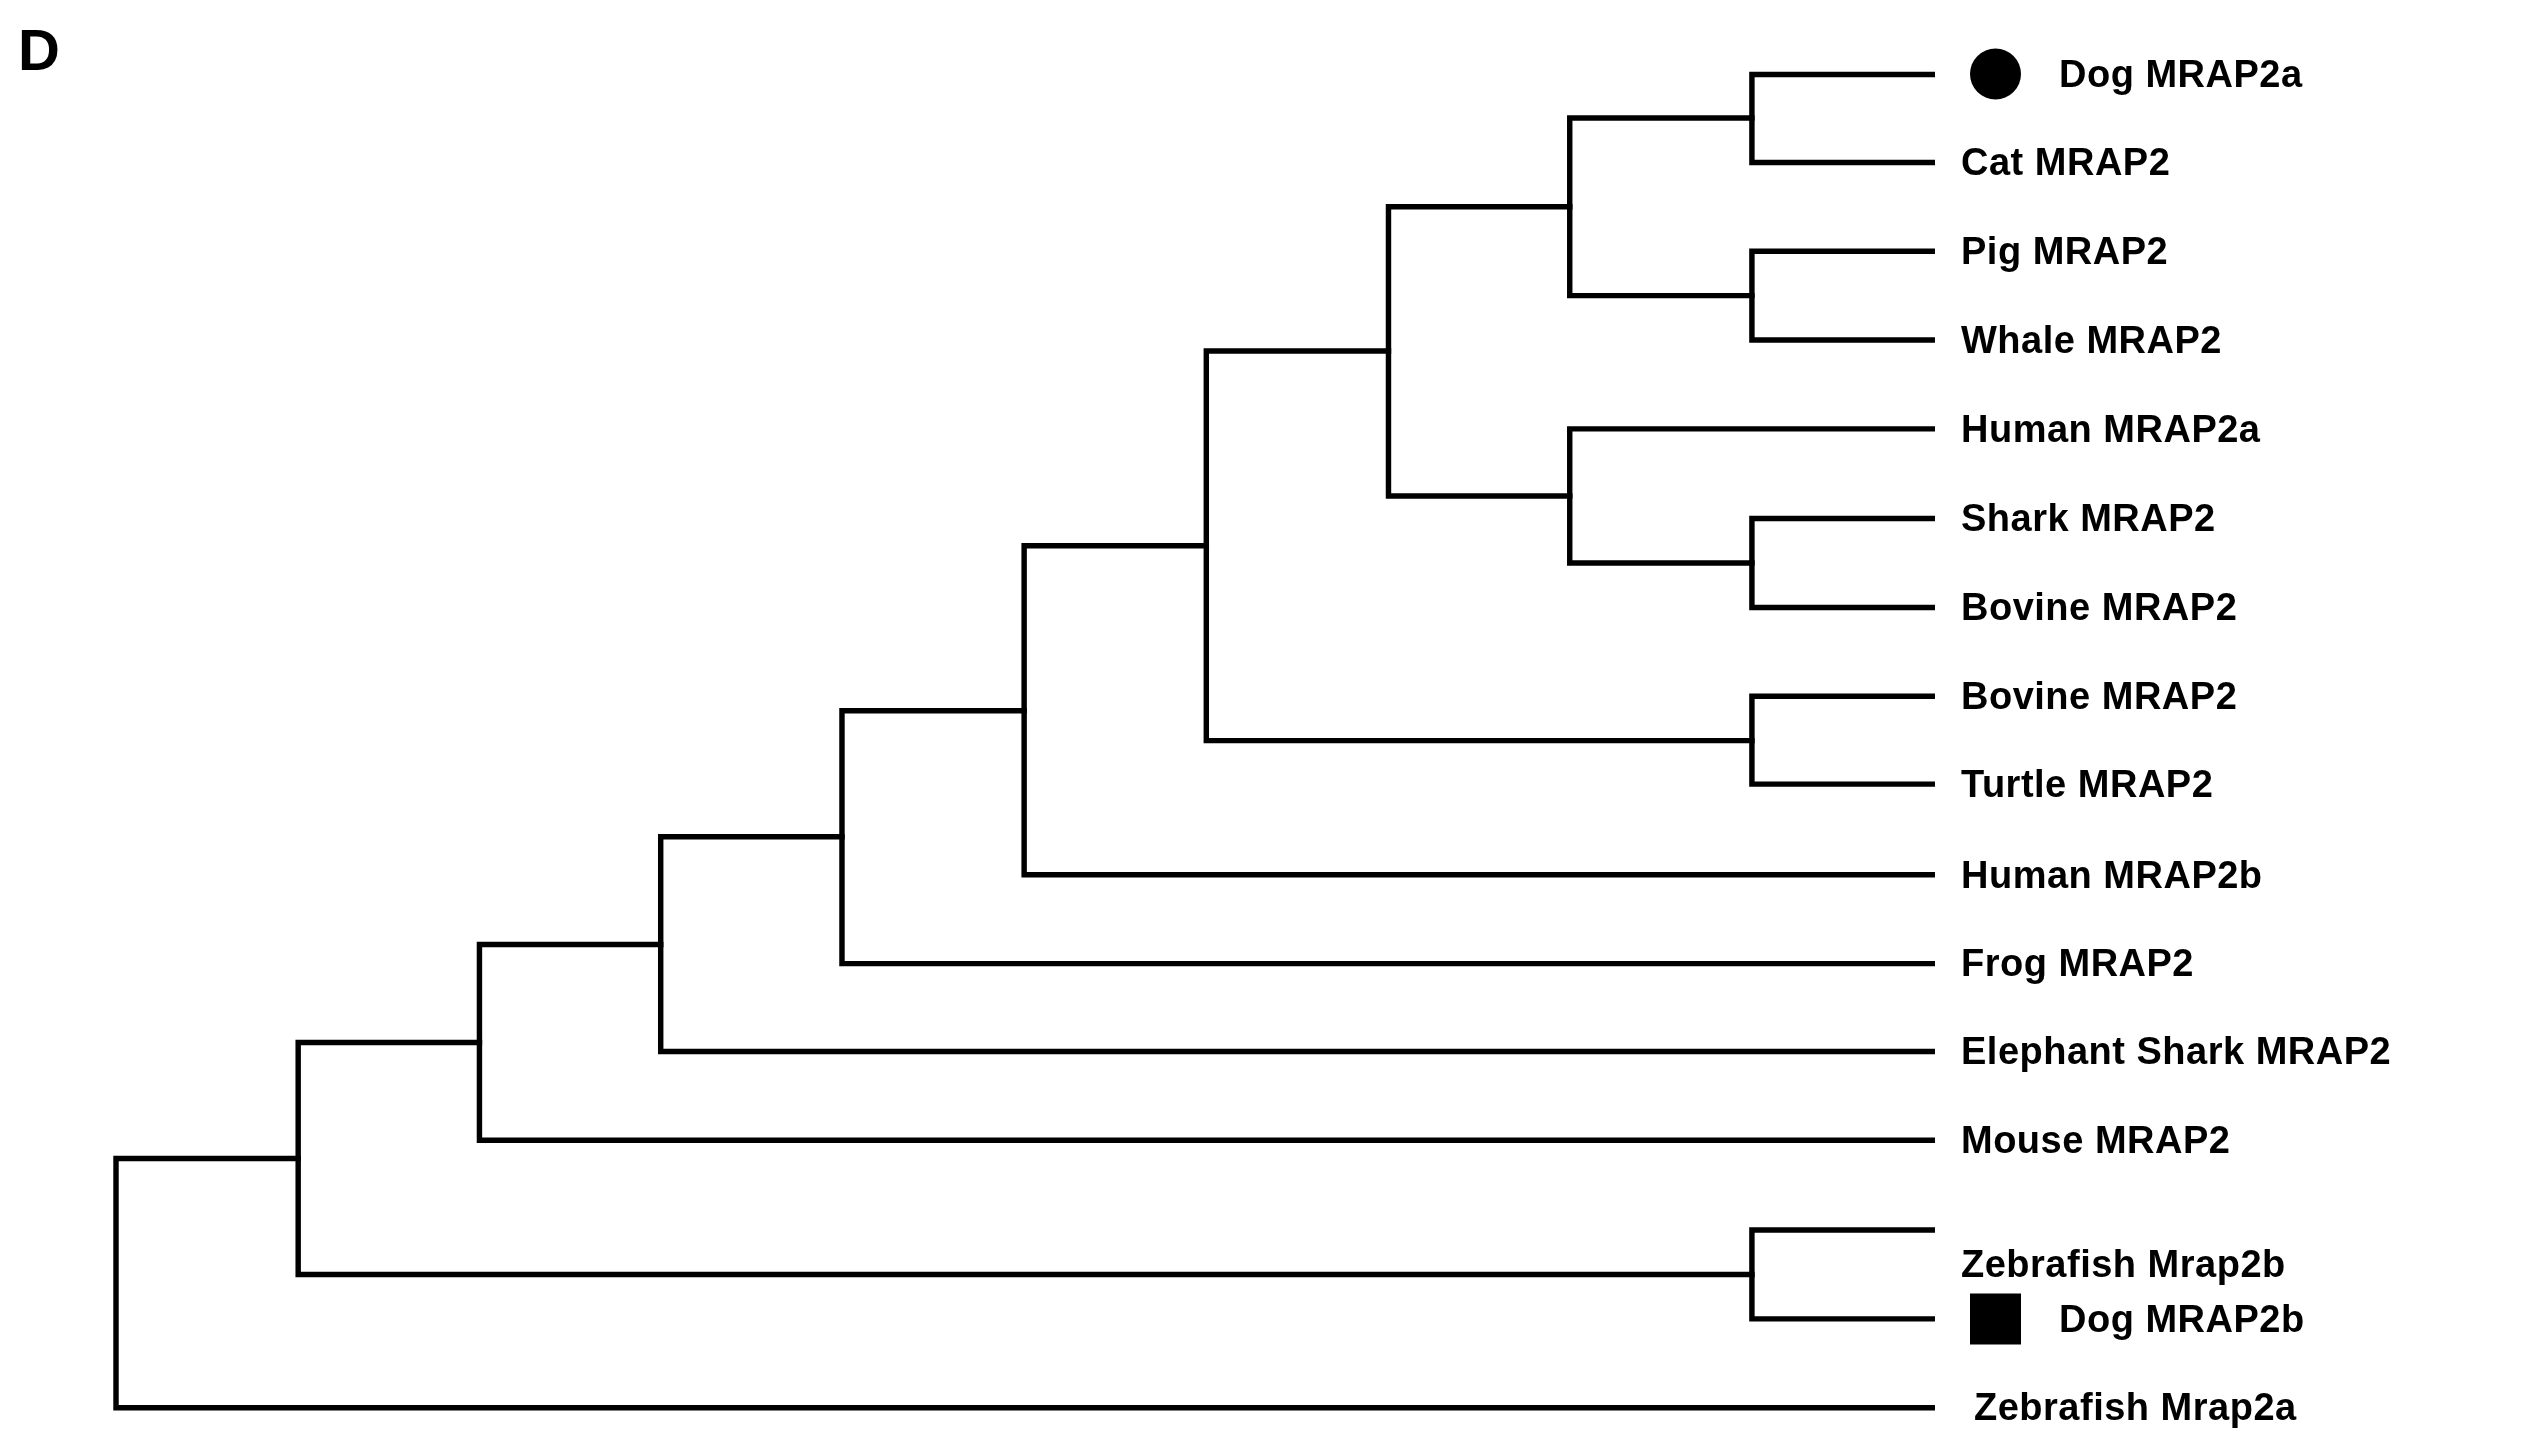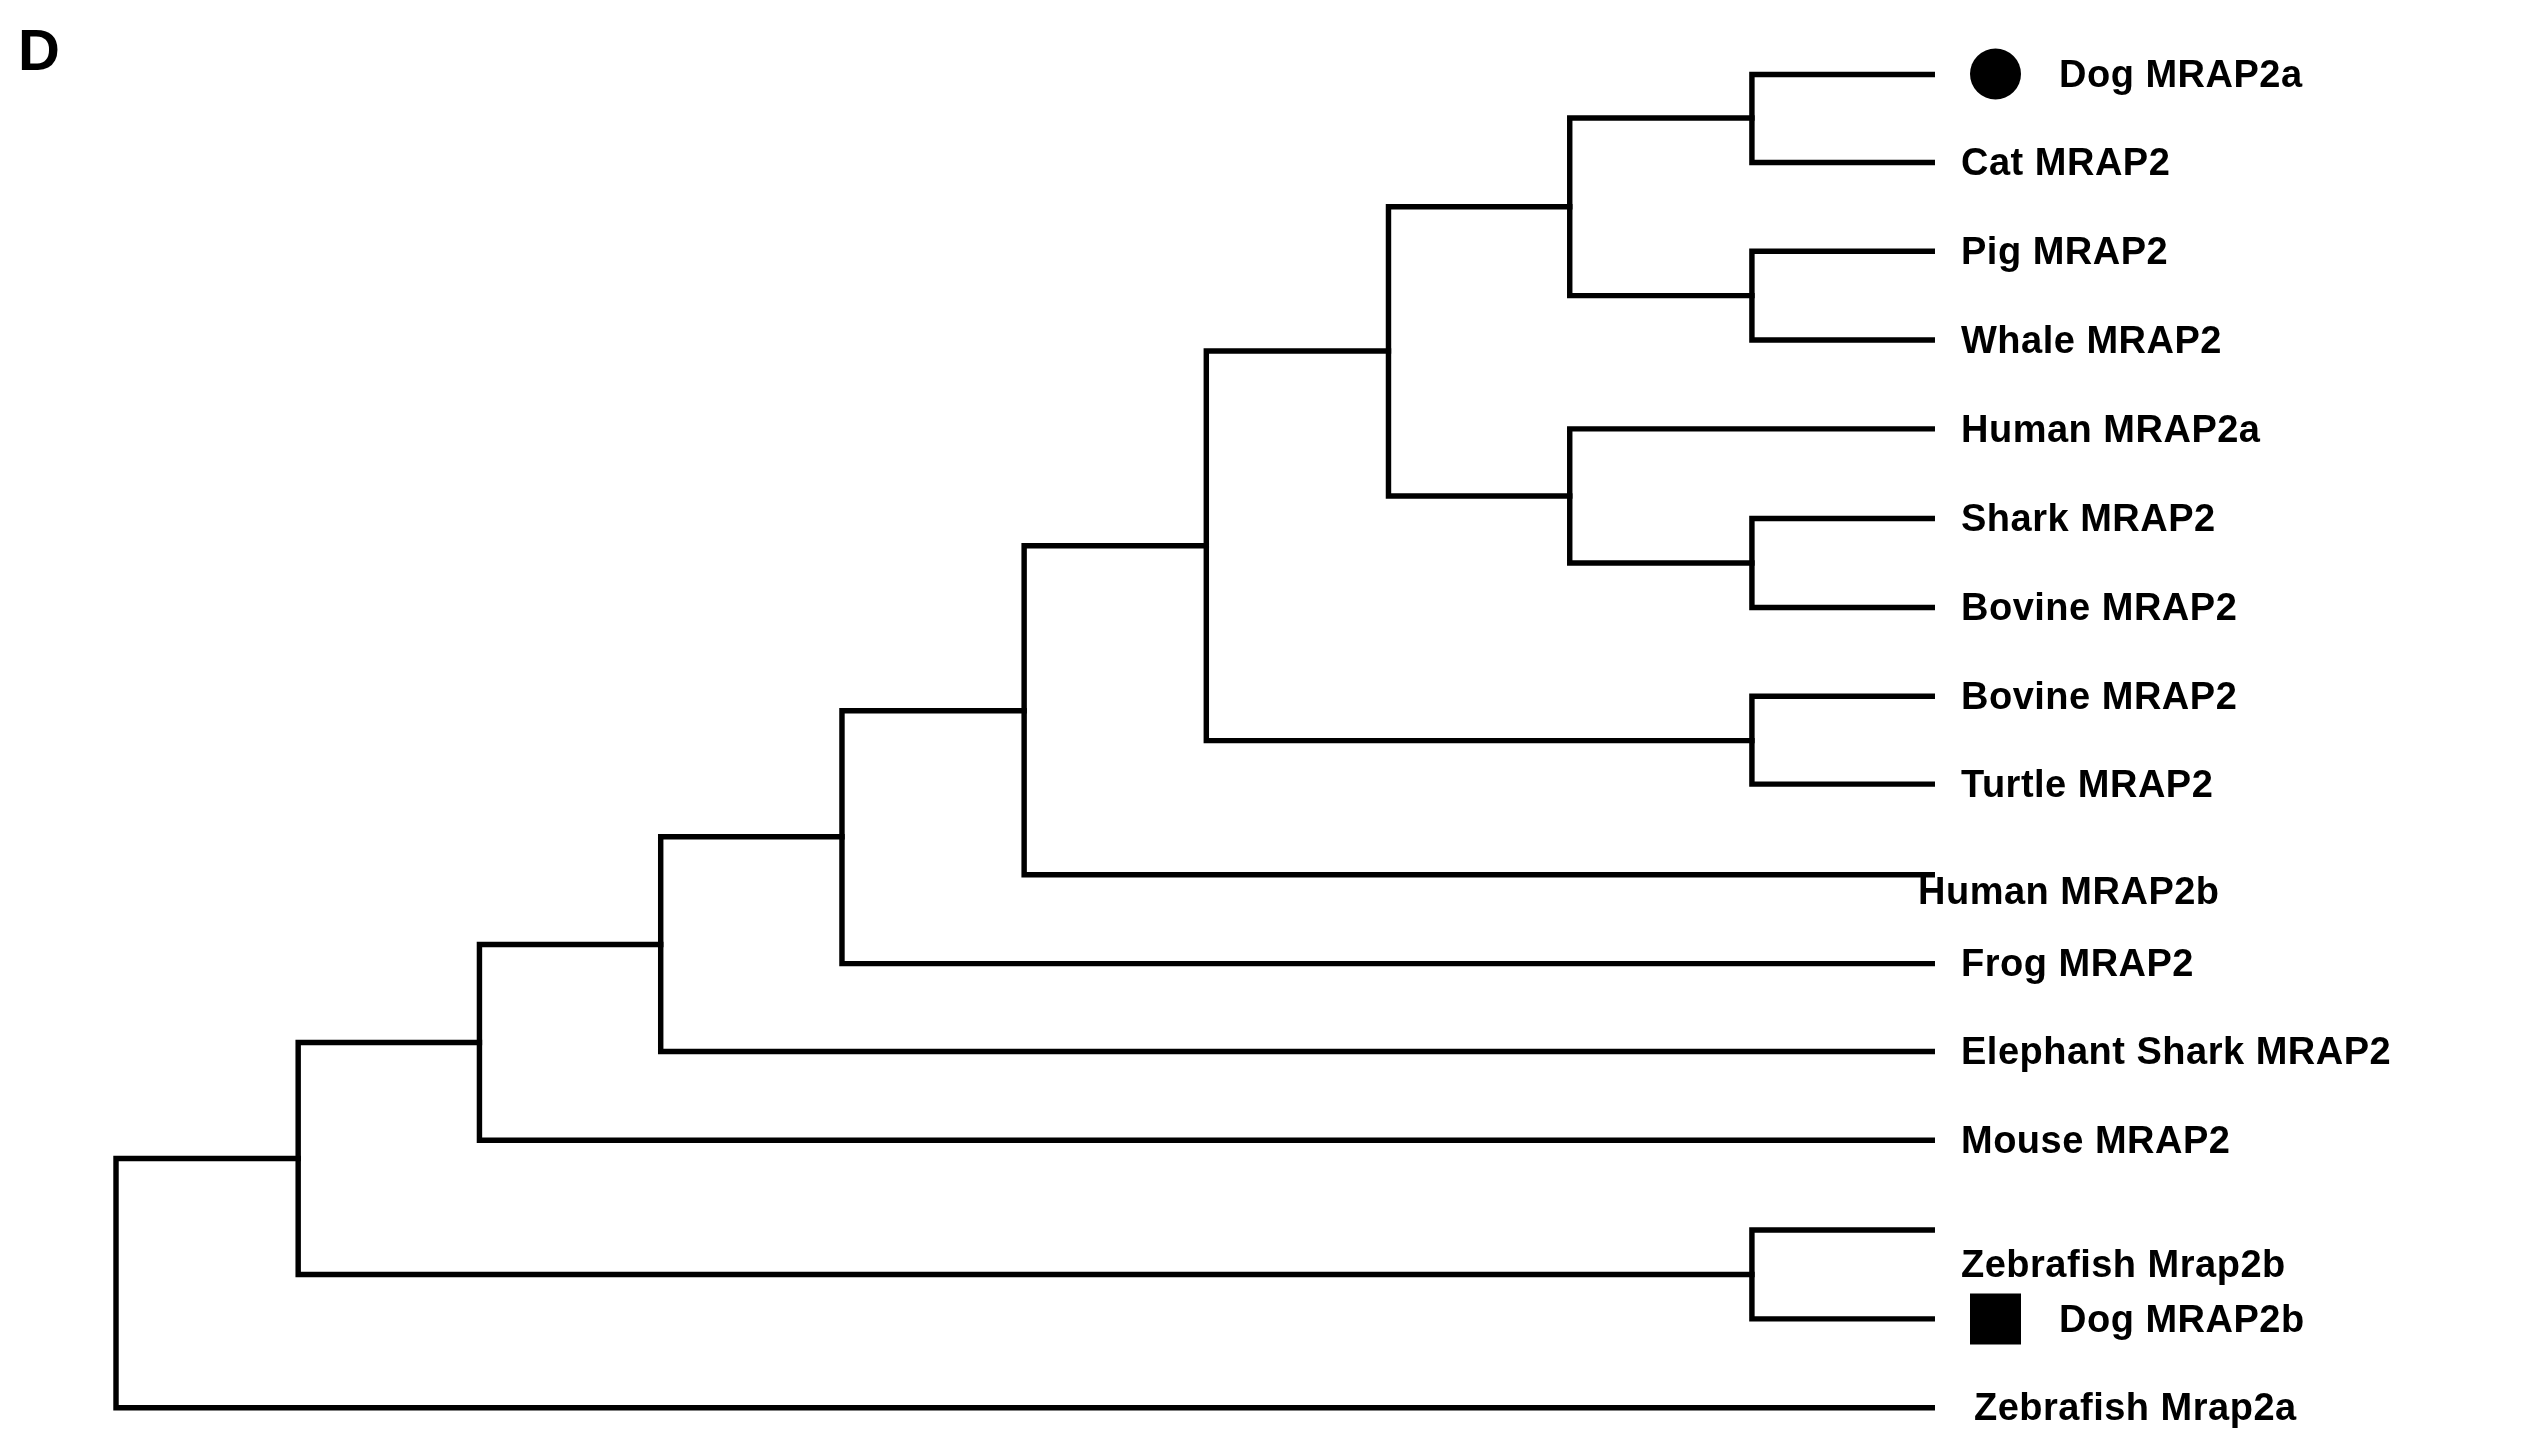--- a/index.html
+++ b/index.html
@@ -58,20 +58,20 @@
 
 <div class="leaf-label" style="left:2059px; top:74px;">Dog MRAP2a</div>
 <div class="leaf-label" style="left:1961px; top:162px;">Cat MRAP2</div>
 <div class="leaf-label" style="left:1961px; top:251px;">Pig MRAP2</div>
 <div class="leaf-label" style="left:1961px; top:340px;">Whale MRAP2</div>
 <div class="leaf-label" style="left:1961px; top:429px;">Human MRAP2a</div>
 <div class="leaf-label" style="left:1961px; top:518px;">Shark MRAP2</div>
 <div class="leaf-label" style="left:1961px; top:607px;">Bovine MRAP2</div>
 <div class="leaf-label" style="left:1961px; top:696px;">Bovine MRAP2</div>
 <div class="leaf-label" style="left:1961px; top:784px;">Turtle MRAP2</div>
-<div class="leaf-label" style="left:1918px; top:875px;margin-top:16px;">Human MRAP2b</div>
+<div class="leaf-label" style="left:1961px; top:875px;">Human MRAP2b</div>
 <div class="leaf-label" style="left:1961px; top:963px;">Frog MRAP2</div>
 <div class="leaf-label" style="left:1961px; top:1051px;">Elephant Shark MRAP2</div>
 <div class="leaf-label" style="left:1961px; top:1140px;">Mouse MRAP2</div>
 <div class="leaf-label" style="left:1961px; top:1264px;">Zebrafish Mrap2b</div>
 <div class="leaf-label" style="left:2059px; top:1319px;">Dog MRAP2b</div>
 <div class="leaf-label" style="left:1974px; top:1407px;">Zebrafish Mrap2a</div>
 
 
 </body></html>

